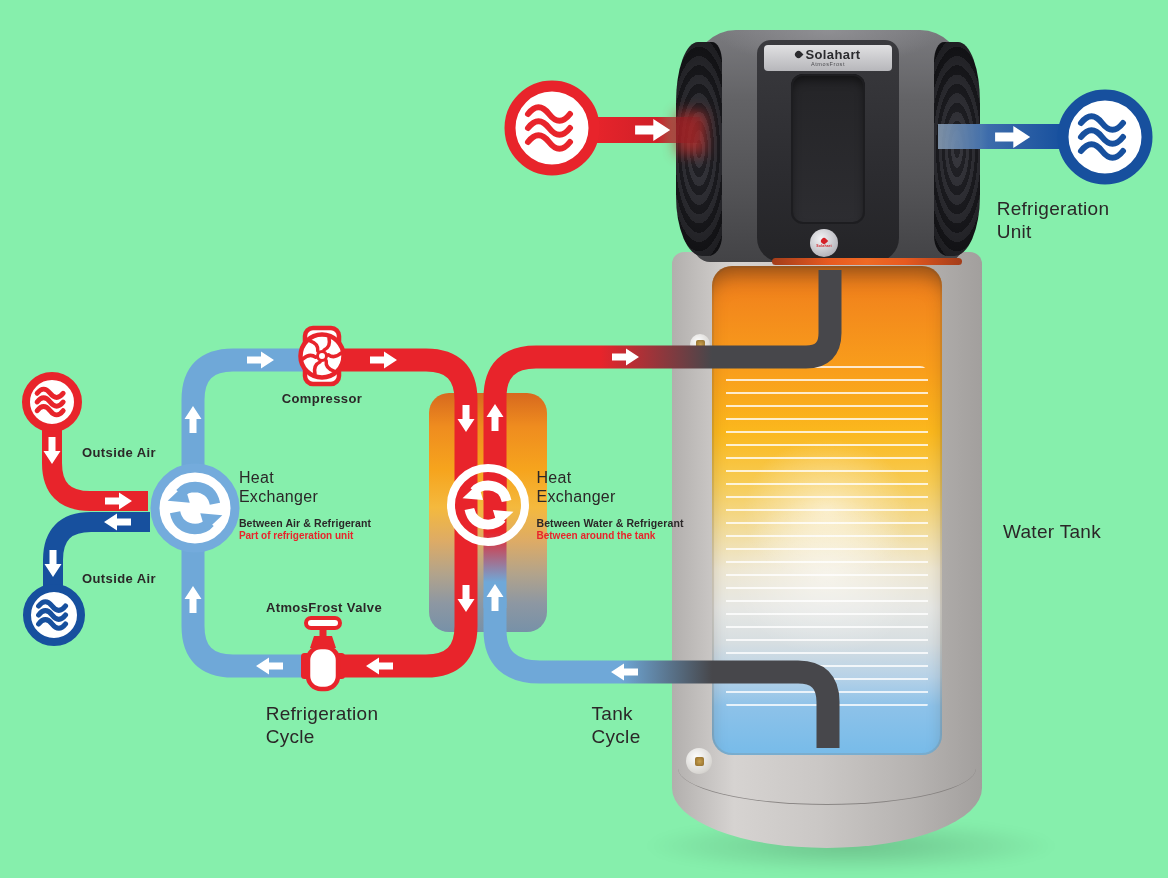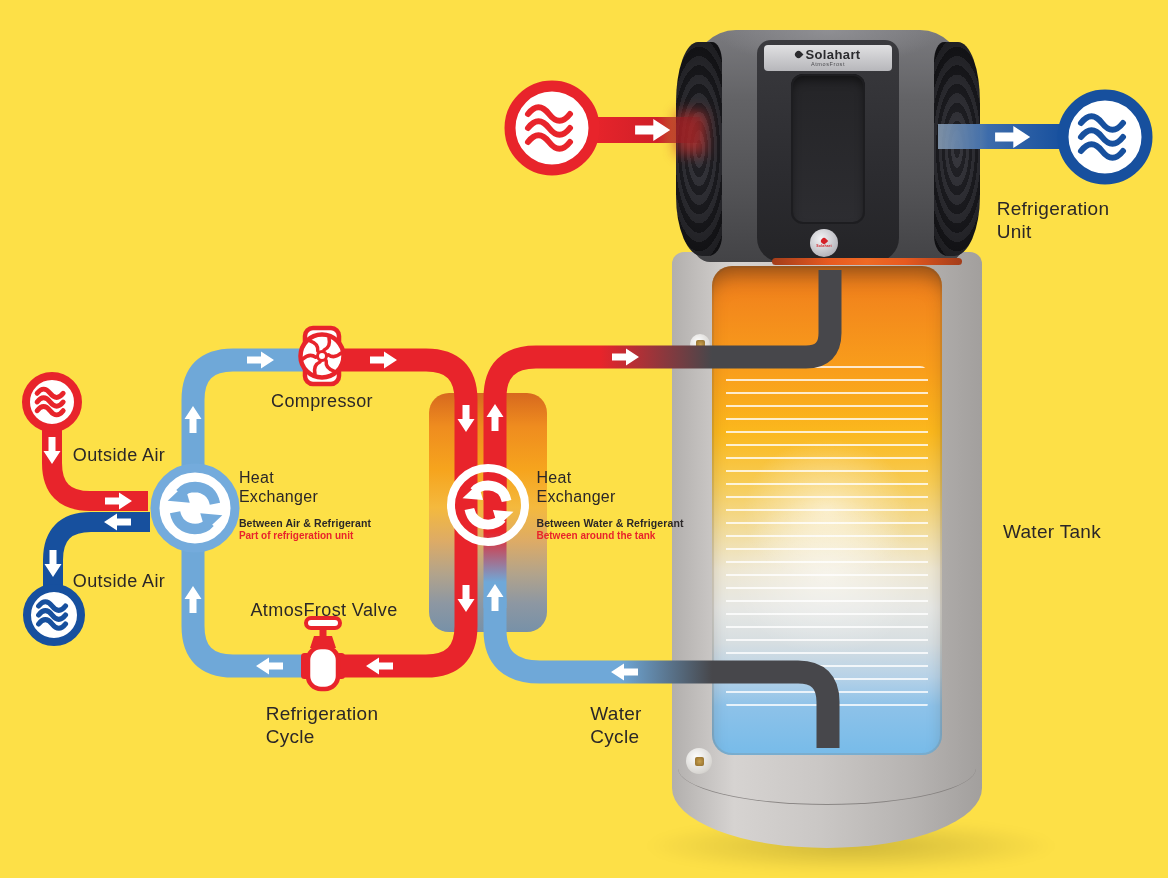--- a/index.html
+++ b/index.html
@@ -1,21 +1,21 @@
 <!DOCTYPE html>
 <html><head>
 <meta charset="utf-8">
 <style>
   html,body{margin:0;padding:0;background:#fff;}
-  #stage{position:relative;width:1168px;height:878px;background:#fde047;overflow:hidden;
+  #stage{position:relative;width:1168px;height:878px;background:#86efac;overflow:hidden;
          font-family:"Liberation Sans",sans-serif;color:#2b2728;}
   .abs{position:absolute;}
   .ctr{transform:translateX(-50%);}
   .lbl-big{font-size:19px;line-height:1.22;letter-spacing:.3px;font-weight:500;}
-  .lbl-med{font-size:18px;letter-spacing:.4px;font-weight:400;}
+  .lbl-med{font-size:13px;letter-spacing:.4px;font-weight:700;}
   .hx-title{font-size:16px;line-height:1.18;letter-spacing:.3px;font-weight:500;}
   .hx-sub{font-size:10.5px;font-weight:bold;margin-top:10px;letter-spacing:.1px;}
   .hx-note{font-size:10px;font-weight:bold;color:#e8242b;margin-top:1px;}
   
   .head-body{left:694px;top:30px;width:268px;height:232px;border-radius:42px 42px 16px 16px;
     background:radial-gradient(ellipse 60% 22% at 50% 0%,#8f8f93,rgba(120,120,124,0) 70%),
                linear-gradient(180deg,#7a7a7e,#636366 30%,#525255 70%,#434346);}
   .fan{top:42px;width:46px;height:214px;background:
        radial-gradient(ellipse 140% 90% at 50% 50%,rgba(80,80,90,.35),rgba(0,0,0,.75)),
        repeating-radial-gradient(ellipse 150% 100% at 50% 50%,#0b0b0e 0 3px,#2c2c31 3px 6px);}
@@ -273,17 +273,17 @@
   </div>
 
   <div class="abs ctr txt lbl-med" style="left:324px;top:600px;">AtmosFrost Valve</div>
 
   <div class="abs ctr txt lbl-big" style="left:322px;top:702px;">
     <div>Refrigeration</div>
     <div>Cycle</div>
   </div>
 
   <div class="abs ctr txt lbl-big" style="left:616px;top:702px;">
-    <div>Water</div>
+    <div>Tank</div>
     <div>Cycle</div>
   </div>
 
 </div>
 
 </body></html>

